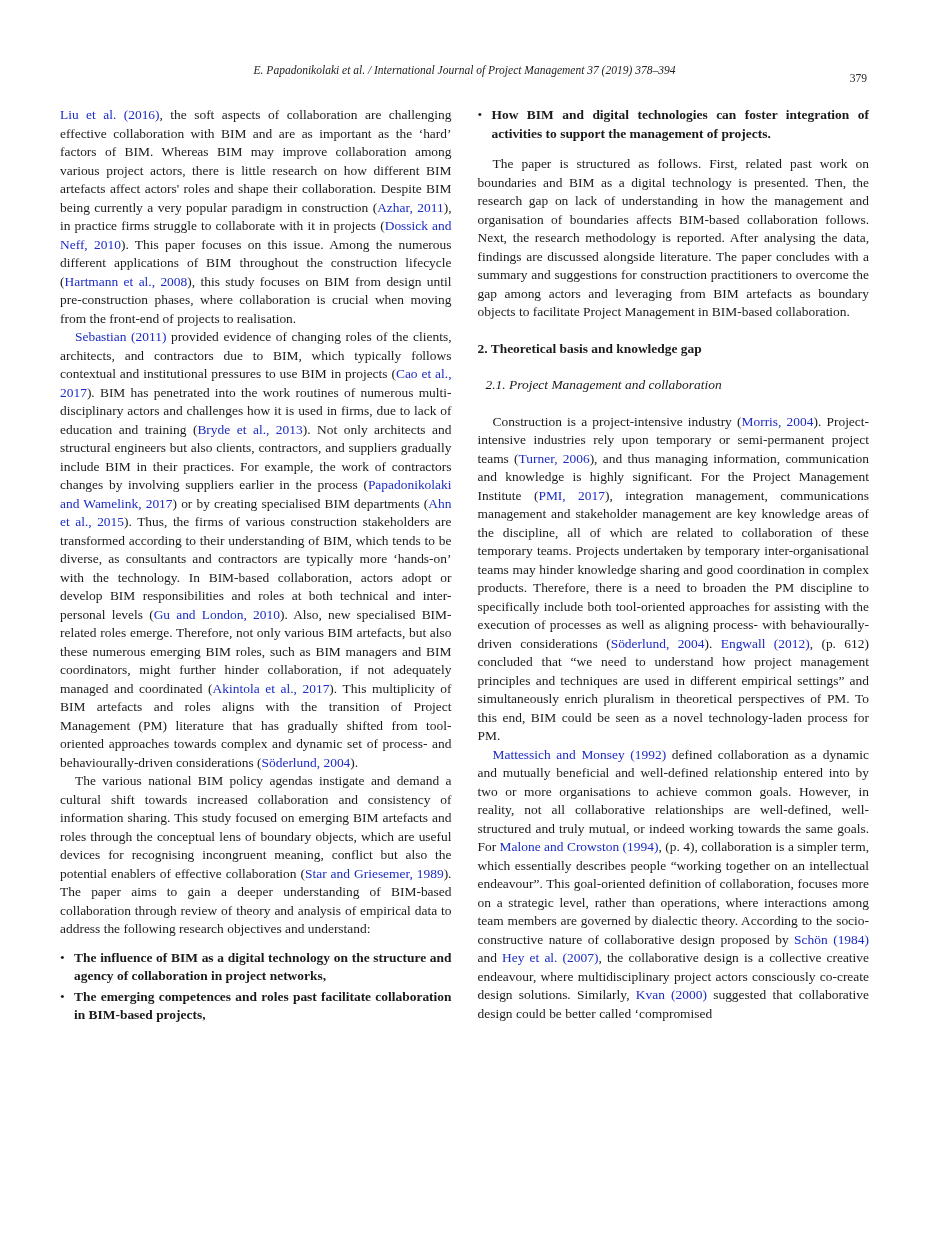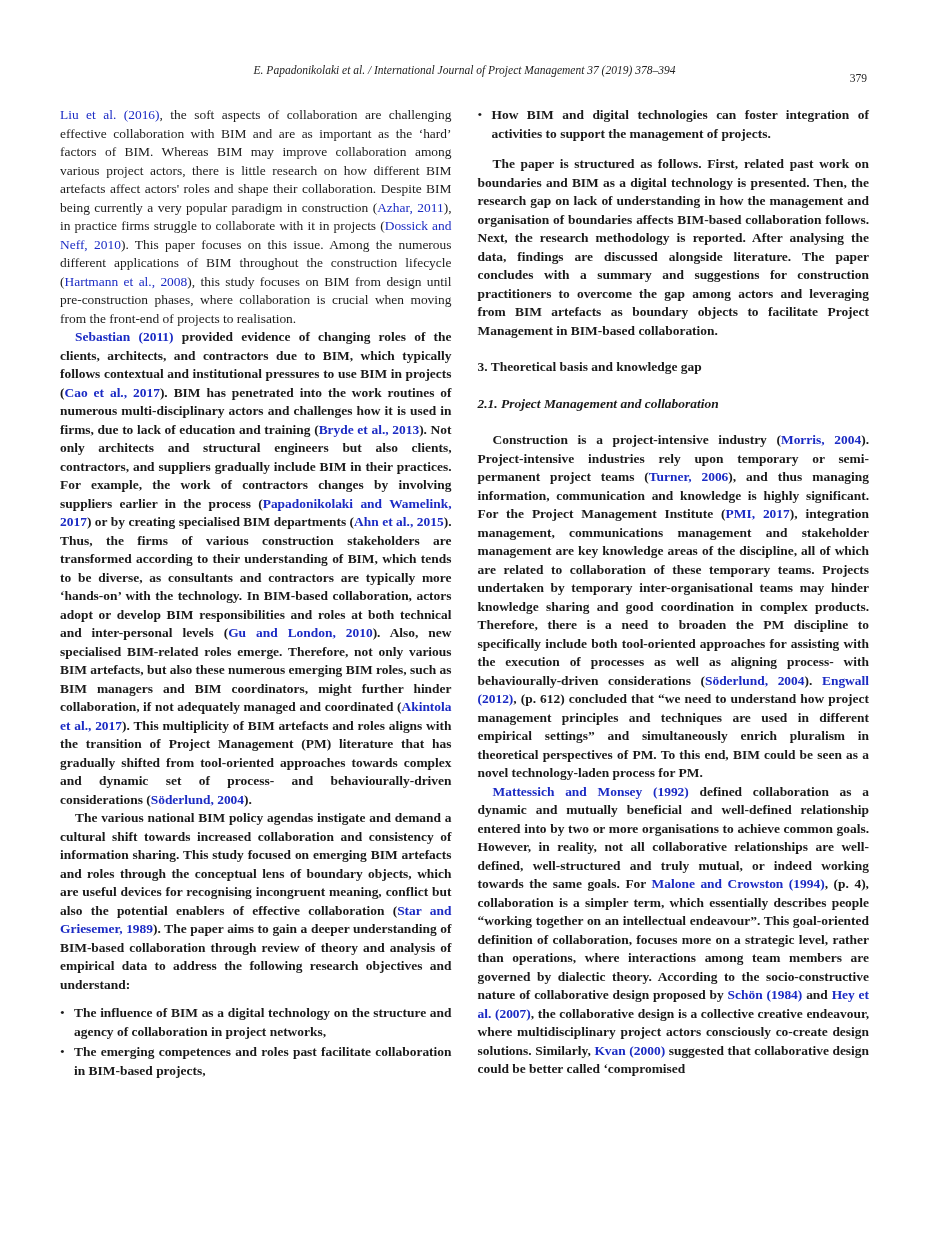--- a/index.html
+++ b/index.html
@@ -20,24 +20,24 @@
     color:#222222;
   }
   .running-header .page-num { position:absolute; right:2px; top:8px; font-style:normal; }
   .columns { display:flex; gap:26px; margin-top:30px; }
   .col {
     flex:1 1 0; min-width:0;
     font-size:13.45px;
     line-height:18.5px;
     text-align:justify;
   }
-  .para.indent { text-indent:15px;font-weight:bold; }
+  .para.indent { text-indent:15px; }
   .cite { color:var(--link-color); cursor:pointer; }
   .h2 { font-weight:bold; margin:18px 0; text-align:left; }
-  .h3i { font-style:italic; font-weight:bold; margin:18px 0; text-align:left; }
+  .h3i { font-style:italic; font-weight:normal; margin:18px 8px; text-align:left; }
   .bullet { display:flex; }
   .bullet .marker { flex:0 0 14px; }
   .bullet .btext { display:block; flex:1 1 auto; min-width:0; text-align:justify;font-weight:bold; }
   .para + .bullet { margin-top:10px; }
   .bullet + .para { margin-top:12px; }
   .bullet + .bullet { margin-top:2px; }
 </style>
 </head>
 <body>
 
@@ -59,19 +59,19 @@
           <span class="marker">•</span>
           <span class="btext"><span>The emerging competences and roles past facilitate collaboration in BIM-based projects,</span></span>
         </div>
       </div>
     <div class="col">
         <div class="bullet">
           <span class="marker">•</span>
           <span class="btext"><span>How BIM and digital technologies can foster integration of activities to support the management of projects.</span></span>
         </div>
         <div class="para indent"><span>The paper is structured as follows. First, related past work on boundaries and BIM as a digital technology is presented. Then, the research gap on lack of understanding in how the management and organisation of boundaries affects BIM-based collaboration follows. Next, the research methodology is reported. After analysing the data, findings are discussed alongside literature. The paper concludes with a summary and suggestions for construction practitioners to overcome the gap among actors and leveraging from BIM artefacts as boundary objects to facilitate Project Management in BIM-based collaboration.</span></div>
-        <div class="h2">3. Theoretical basis and knowledge gap</div>
+        <div class="h2">2. Theoretical basis and knowledge gap</div>
         <div class="h3i">2.1. Project Management and collaboration</div>
         <div class="para indent"><span>Construction is a project-intensive industry (</span><span class="cite">Morris, 2004</span><span>). Project-intensive industries rely upon temporary or semi-permanent project teams (</span><span class="cite">Turner, 2006</span><span>), and thus managing information, communication and knowledge is highly significant. For the Project Management Institute (</span><span class="cite">PMI, 2017</span><span>), integration management, communications management and stakeholder management are key knowledge areas of the discipline, all of which are related to collaboration of these temporary teams. Projects undertaken by temporary inter-organisational teams may hinder knowledge sharing and good coordination in complex products. Therefore, there is a need to broaden the PM discipline to specifically include both tool-oriented approaches for assisting with the execution of processes as well as aligning process- with behaviourally-driven considerations (</span><span class="cite">Söderlund, 2004</span><span>). </span><span class="cite">Engwall (2012)</span><span>, (p. 612) concluded that “we need to understand how project management principles and techniques are used in different empirical settings” and simultaneously enrich pluralism in theoretical perspectives of PM. To this end, BIM could be seen as a novel technology-laden process for PM.</span></div>
         <div class="para indent"><span class="cite">Mattessich and Monsey (1992)</span><span> defined collaboration as a dynamic and mutually beneficial and well-defined relationship entered into by two or more organisations to achieve common goals. However, in reality, not all collaborative relationships are well-defined, well-structured and truly mutual, or indeed working towards the same goals. For </span><span class="cite">Malone and Crowston (1994)</span><span>, (p. 4), collaboration is a simpler term, which essentially describes people “working together on an intellectual endeavour”. This goal-oriented definition of collaboration, focuses more on a strategic level, rather than operations, where interactions among team members are governed by dialectic theory. According to the socio-constructive nature of collaborative design proposed by </span><span class="cite">Schön (1984)</span><span> and </span><span class="cite">Hey et al. (2007)</span><span>, the collaborative design is a collective creative endeavour, where multidisciplinary project actors consciously co-create design solutions. Similarly, </span><span class="cite">Kvan (2000)</span><span> suggested that collaborative design could be better called ‘compromised</span></div>
       </div>
   </div>
 </div>
 
 </body></html>

